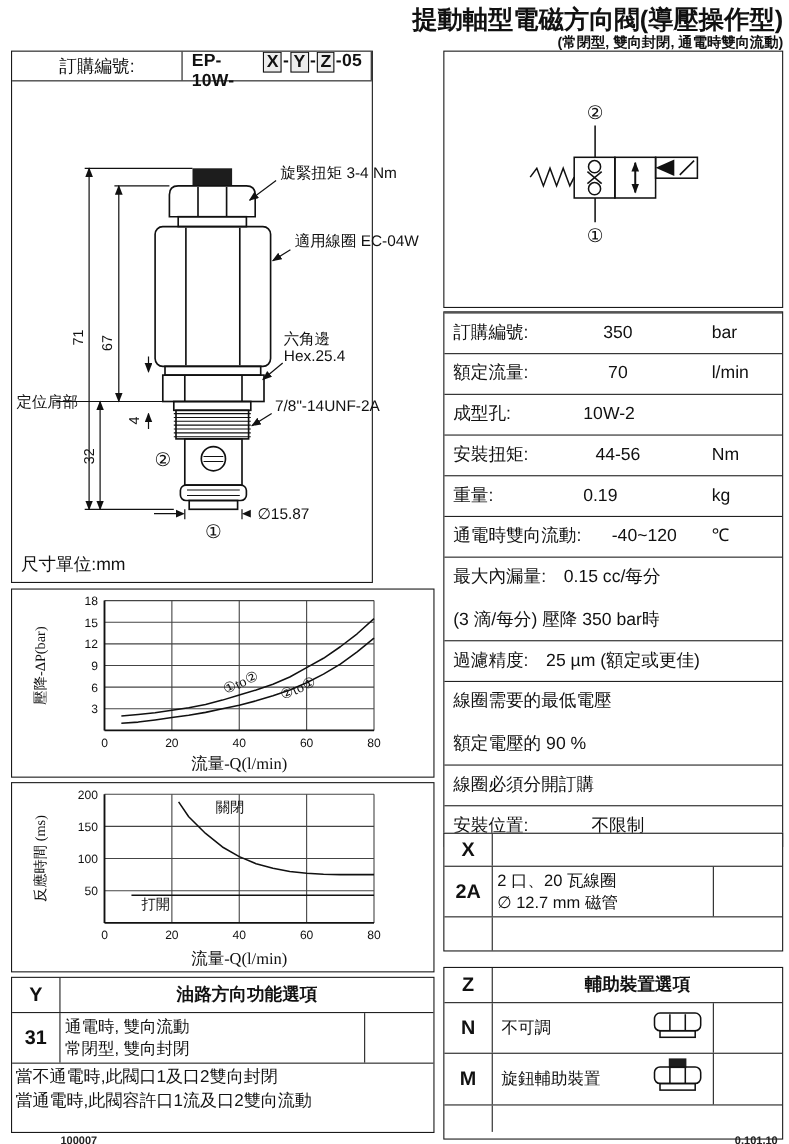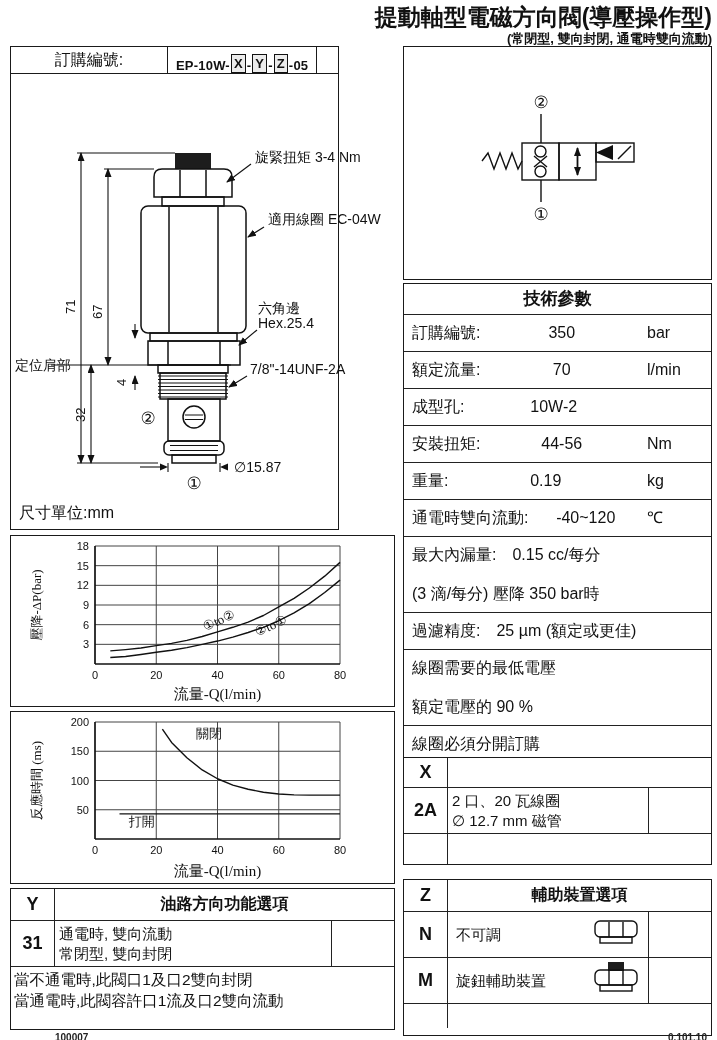--- a/index.html
+++ b/index.html
@@ -10,21 +10,21 @@
 
   
   #title { right: 5px; top: 2px; font-size: 23px; font-weight: bold; }
   #subtitle { right: 5px; top: 30px; font-size: 13px; font-weight: bold; }
 
   
   #drawing-box { left: 10px; top: 46px; width: 329px; height: 484px; }
   #order-strip { height: 27px; border-bottom: 1.4px solid #1a1a1a; display: flex; align-items: stretch; }
   #order-label { width: 156px; display: flex; align-items: center; justify-content: center; font-size: 16px; }
   #order-code { border-left: 1.4px solid #1a1a1a; border-right: 1.4px solid #1a1a1a; padding: 0 8px;
-                display: flex; align-items: flex-end; font-weight: bold; font-size: 13px; letter-spacing: .2px; }
+                display: flex; align-items: flex-start; font-weight: bold; font-size: 16px; letter-spacing: .2px; }
   .boxed { border: 1.3px solid #111; background: #ececec; padding: 0 2px; margin: 0 1px; line-height: 17px; }
   #dim-unit { position: absolute; left: 8px; bottom: 5px; font-size: 16px; }
   #valve-svg { display: block; }
 
   
   #symbol-box { left: 403px; top: 46px; width: 309px; height: 234px; }
 
   
   #tech-table { left: 403px; top: 283px; width: 309px; }
   #tech-title { text-align: center; font-weight: bold; font-size: 17px; padding: 3px 0 4px; }
@@ -202,21 +202,20 @@
       <rect x="192" y="96" width="38" height="19"></rect>
       <polygon points="192,105.5 209,98 209,113" fill="#111" stroke="none"></polygon>
       <line x1="214" y1="112" x2="227" y2="99"></line>
       <line x1="137" y1="133" x2="137" y2="155"></line>
       <text x="137" y="173" font-size="17" text-anchor="middle" fill="#111" stroke="none">①</text>
     </g>
   </svg>
 </div>
 
 <div class="box" id="tech-table">
-  <div id="tech-title">技術參數</div>
   <div id="tech-rows">
       <div class="trow">
         <div class="trow-main">
           <span class="tlabel">訂購編號:</span>
           <span class="tvalue">350</span>
           <span class="tunit">bar</span>
         </div>
       </div>
       <div class="trow">
         <div class="trow-main">

